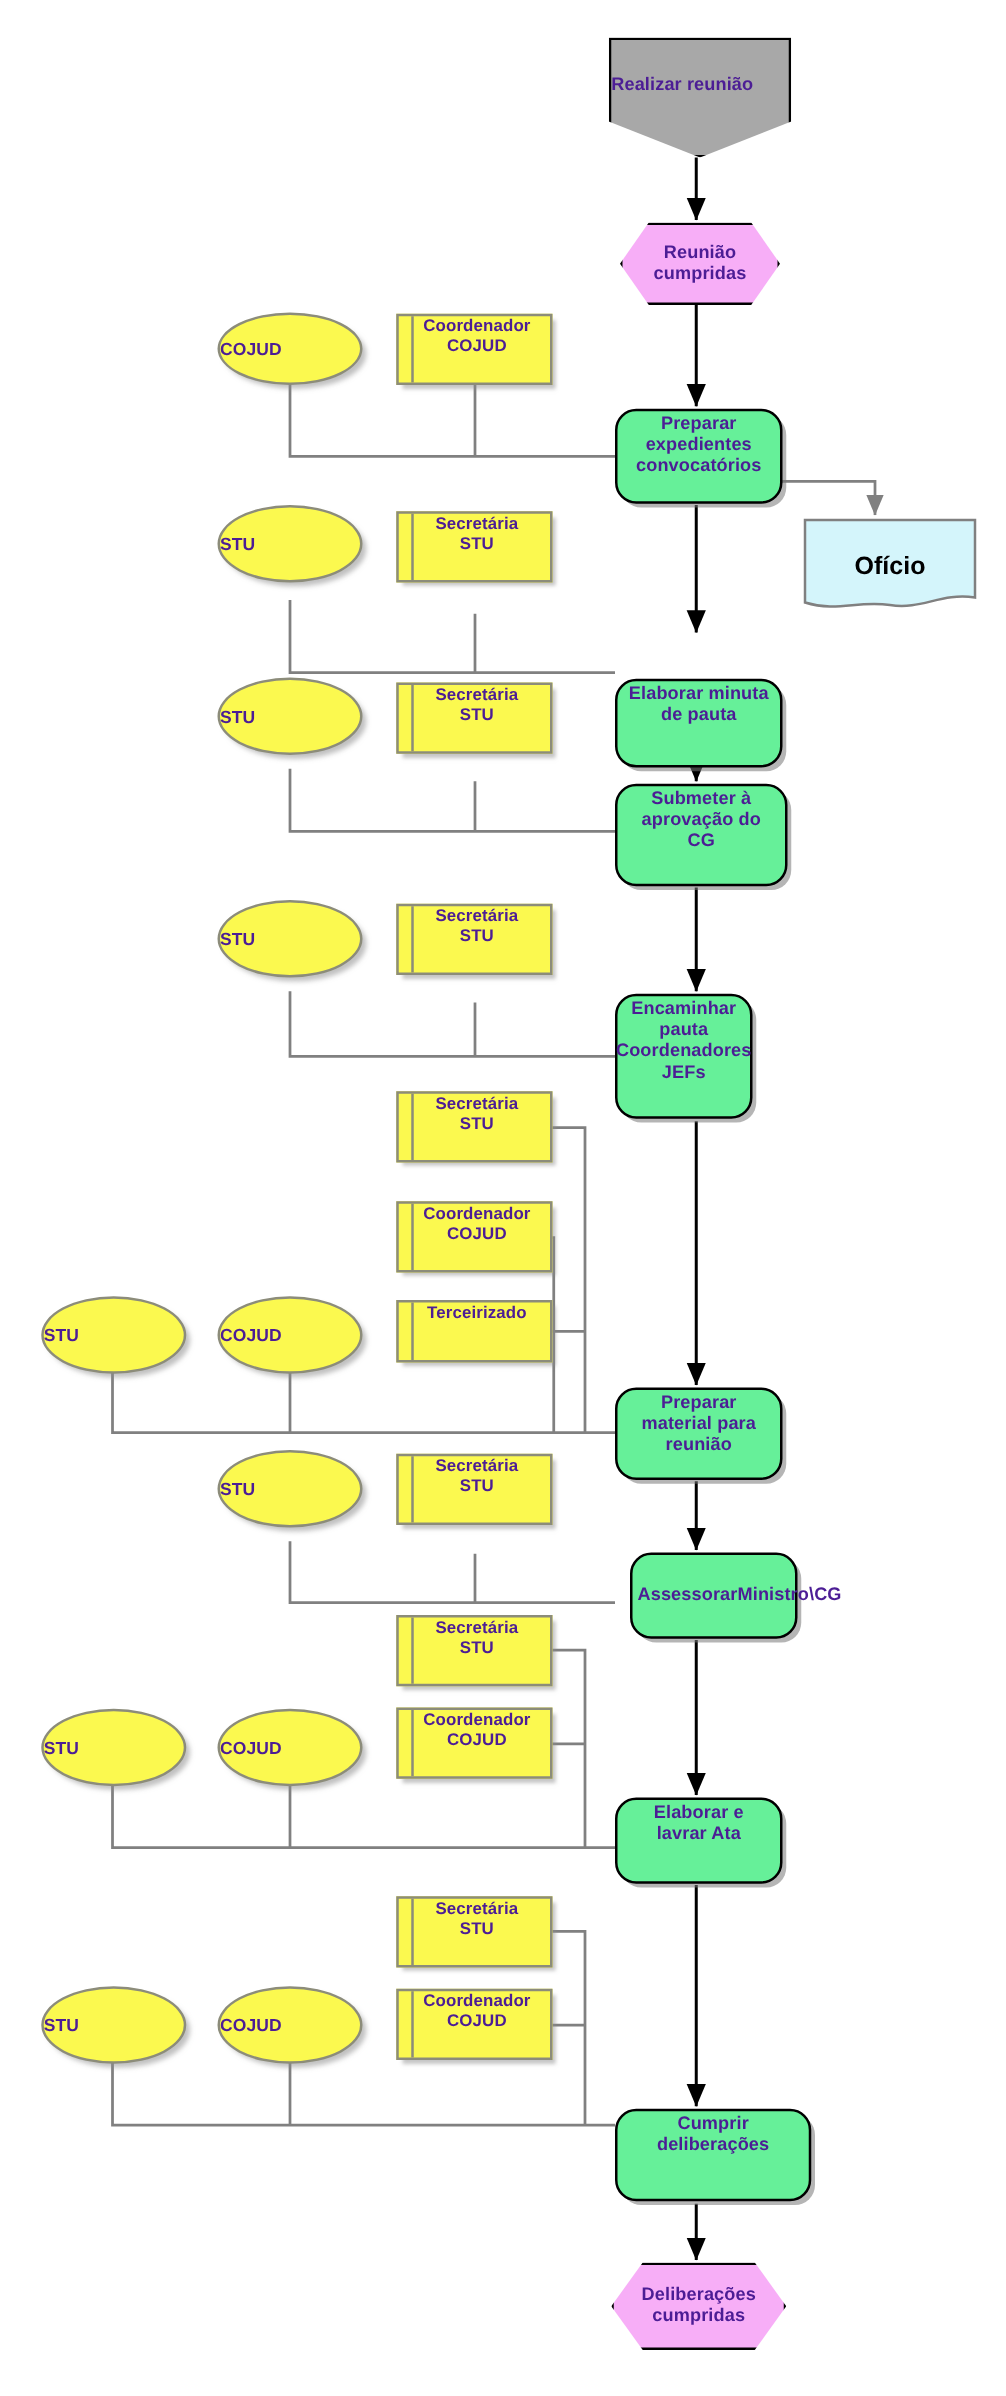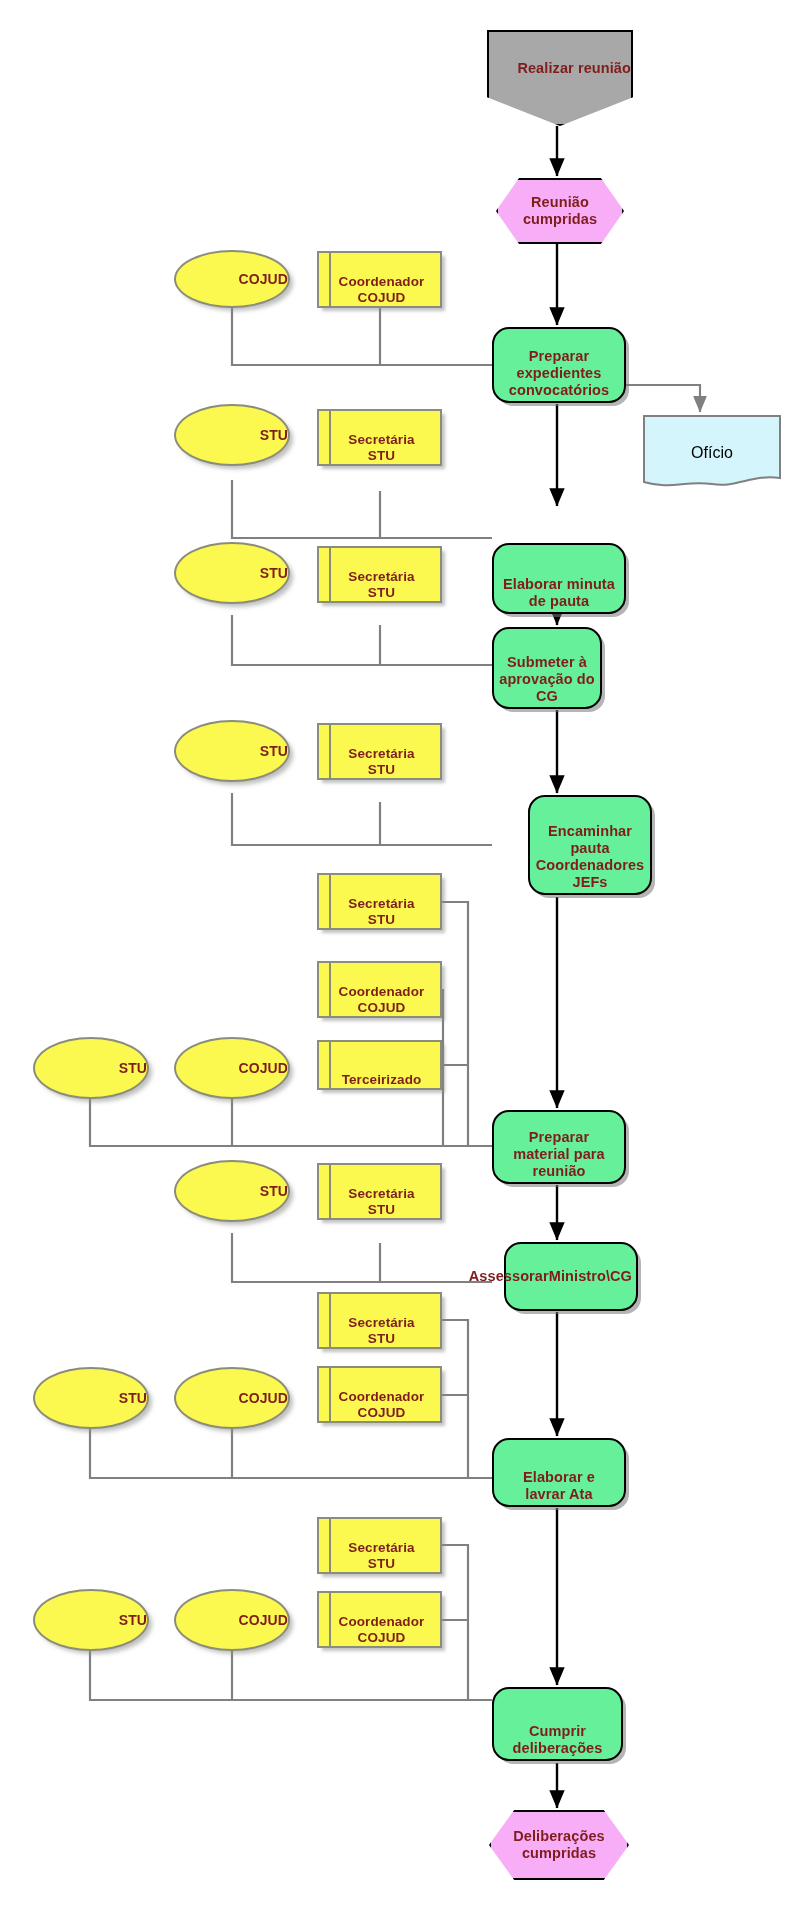--- a/index.html
+++ b/index.html
@@ -5,21 +5,21 @@
   html,body{margin:0;padding:0;background:#ffffff;}
   body{
     width:805px;height:1917px;position:relative;overflow:hidden;
     font-family:"Liberation Sans","DejaVu Sans",sans-serif;
     -webkit-font-smoothing:none;
   }
   #canvas{position:absolute;left:0;top:0;width:805px;height:1917px;}
   svg#wires{position:absolute;left:0;top:0;width:805px;height:1917px;overflow:visible;}
 
   .node{position:absolute;box-sizing:border-box;display:flex;align-items:center;
-        justify-content:flex-end;text-align:center;font-weight:bold;color:#7f1d1d;
+        justify-content:flex-start;text-align:center;font-weight:bold;color:#4c1d95;
         line-height:1.18;letter-spacing:0.1px;}
 
   
   .proc{
     background:#66f099;border:2.5px solid #000;border-radius:17px;
     font-size:14.5px;padding:2px 4px;
     box-shadow:4px 4px 0 -1px rgba(120,120,120,.55);
   }
 
   
@@ -50,22 +50,22 @@
     box-shadow:4px 4px 3px -1px rgba(140,140,140,.5);
     padding-left:4px;
   }
   .role::before{
     content:"";position:absolute;left:10px;top:0;bottom:0;width:0;
     border-left:2px solid #8c8c7a;
   }
   .docbox{position:absolute;}
   .docbox svg{position:absolute;left:0;top:0;}
   .doclabel{position:absolute;left:0;right:0;top:0;bottom:0;display:flex;
-            align-items:center;justify-content:center;font-weight:normal;
-            font-size:16px;color:#000;}
+            align-items:center;justify-content:center;font-weight:bold;
+            font-size:20px;color:#000;}
 </style>
 </head>
 <body>
 
 <div id="canvas">
 
   <svg id="wires" viewBox="0 0 805 1917" xmlns="http://www.w3.org/2000/svg">
     <defs>
       <marker id="ah" markerWidth="9" markerHeight="9" refX="7.4" refY="3.2" orient="auto" markerUnits="strokeWidth">
         <path d="M0,0 L7.6,3.2 L0,6.4 z" fill="#000"></path>
@@ -141,27 +141,27 @@
     <div>Preparar</div>
     <div>expedientes</div>
     <div>convocatórios</div>
   </div>
 
   <div class="node proc" style="left:492px;top:508px;width:134px;height:71px;flex-direction:column;margin-top:35px;">
     <div>Elaborar minuta</div>
     <div>de pauta</div>
   </div>
 
-  <div class="node proc" style="left:492px;top:627px;width:110px;height:82px;flex-direction:column;">
+  <div class="node proc" style="left:492px;top:627px;width:138px;height:82px;flex-direction:column;">
     <div>Submeter à</div>
     <div>aprovação do</div>
     <div>CG</div>
   </div>
 
-  <div class="node proc" style="left:492px;top:795px;width:124px;height:100px;flex-direction:column;margin-left:36px;">
+  <div class="node proc" style="left:492px;top:795px;width:110px;height:100px;flex-direction:column;">
     <div>Encaminhar</div>
     <div>pauta</div>
     <div>Coordenadores</div>
     <div>JEFs</div>
   </div>
 
   <div class="node proc" style="left:492px;top:1110px;width:134px;height:74px;flex-direction:column;">
     <div>Preparar</div>
     <div>material para</div>
     <div>reunião</div>
@@ -170,21 +170,21 @@
   <div class="node proc" style="left:504px;top:1242px;width:134px;height:69px;flex-direction:row;">
     <div>Assessorar</div>
     <div>Ministro\CG</div>
   </div>
 
   <div class="node proc" style="left:492px;top:1438px;width:134px;height:69px;flex-direction:column;">
     <div>Elaborar e</div>
     <div>lavrar Ata</div>
   </div>
 
-  <div class="node proc" style="left:492px;top:1687px;width:131px;height:74px;flex-direction:column;">
+  <div class="node proc" style="left:492px;top:1687px;width:157px;height:74px;flex-direction:column;">
     <div>Cumprir</div>
     <div>deliberações</div>
   </div>
 
   <div class="node hex" style="left:489px;top:1810px;width:140px;height:70px;">
     <div class="hexinner">
       <div>Deliberações</div>
       <div>cumpridas</div>
     </div>
   </div>

